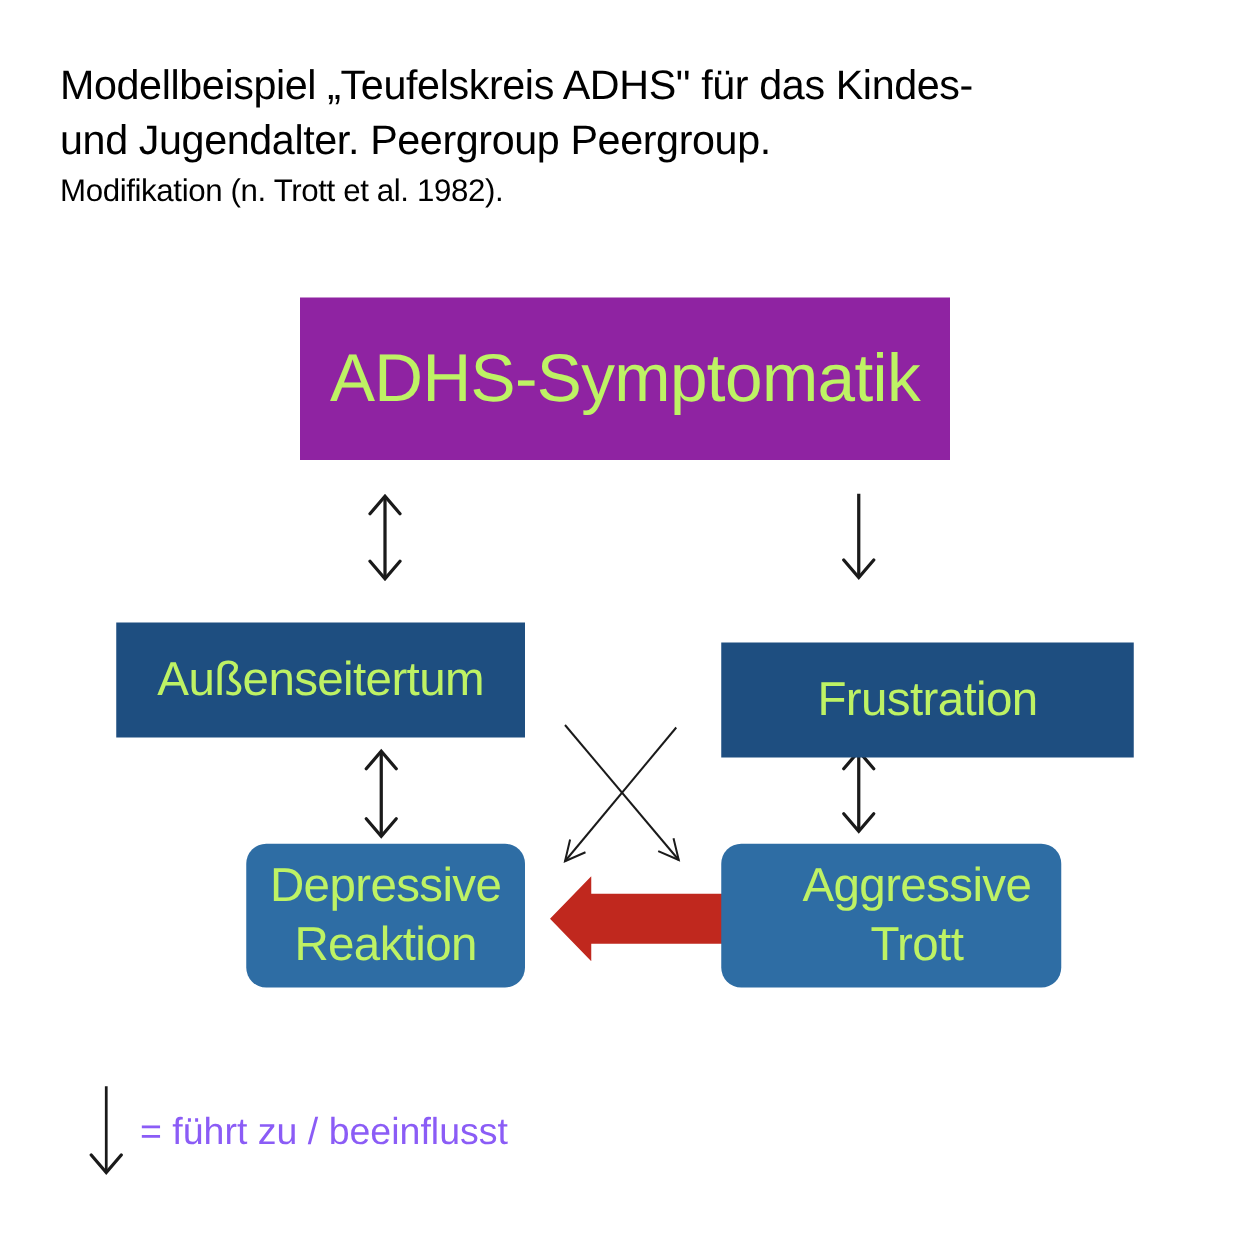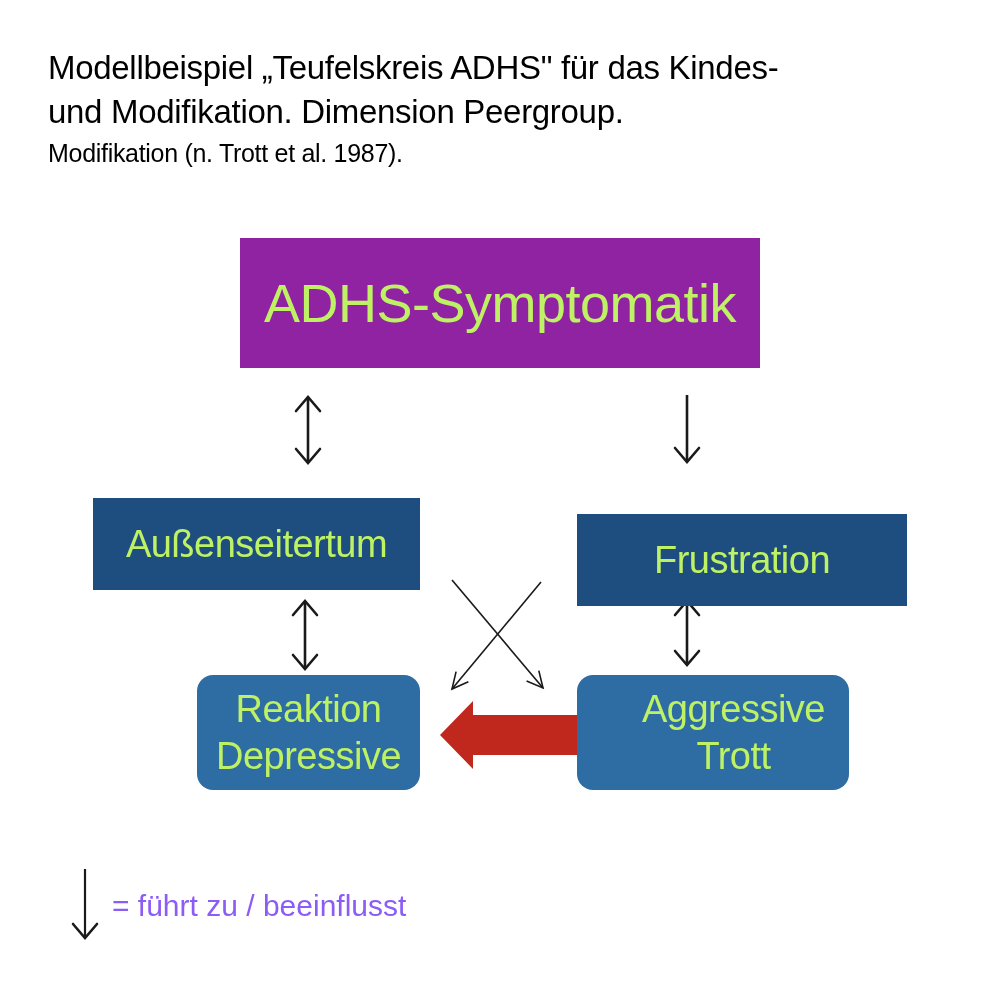--- a/index.html
+++ b/index.html
@@ -94,22 +94,22 @@
     z-index: 2;
   }
 </style>
 </head>
 <body>
 
 <div class="page">
 
   <div class="title-block">
     <div class="title-line">Modellbeispiel „Teufelskreis ADHS" für das Kindes-</div>
-    <div class="title-line">und Modifikation. Dimension Peergroup.</div>
-    <div class="title-sub">Modifikation (n. Trott et al. 1987).</div>
+    <div class="title-line">und Jugendalter. Peergroup Peergroup.</div>
+    <div class="title-sub">Modifikation (n. Trott et al. 1982).</div>
   </div>
 
   <svg class="arrow-layer" viewBox="0 0 1000 1000" xmlns="http://www.w3.org/2000/svg">
     <defs>
       <marker id="chev" markerUnits="userSpaceOnUse" markerWidth="34" markerHeight="34" refX="16" refY="17" orient="auto-start-reverse">
         <path d="M2,5 L16,17 L2,29" fill="none" stroke="#1a1a1a" stroke-width="2.6" stroke-linecap="round"></path>
       </marker>
       <marker id="narrow" markerUnits="userSpaceOnUse" markerWidth="36" markerHeight="24" refX="17" refY="12" orient="auto">
         <path d="M1,4 L17,12 L1,20" fill="none" stroke="#1a1a1a" stroke-width="1.6"></path>
       </marker>
@@ -138,22 +138,22 @@
 
   <div class="node node-aussenseitertum" style="background-color: rgb(30, 78, 128);">
     <span>Außenseitertum</span>
   </div>
 
   <div class="node node-frustration" style="background-color: rgb(30, 78, 128);">
     <span>Frustration</span>
   </div>
 
   <div class="node node-rounded node-depressive" style="background-color: rgb(46, 109, 164);">
+    <span>Depressive</span>
     <span>Reaktion</span>
-    <span>Depressive</span>
   </div>
 
   <div class="node node-rounded node-aggressive" style="background-color: rgb(46, 109, 164);">
     <span>Aggressive</span>
     <span>Trott</span>
   </div>
 
   <div class="legend">= führt zu / beeinflusst</div>
 
 </div>

